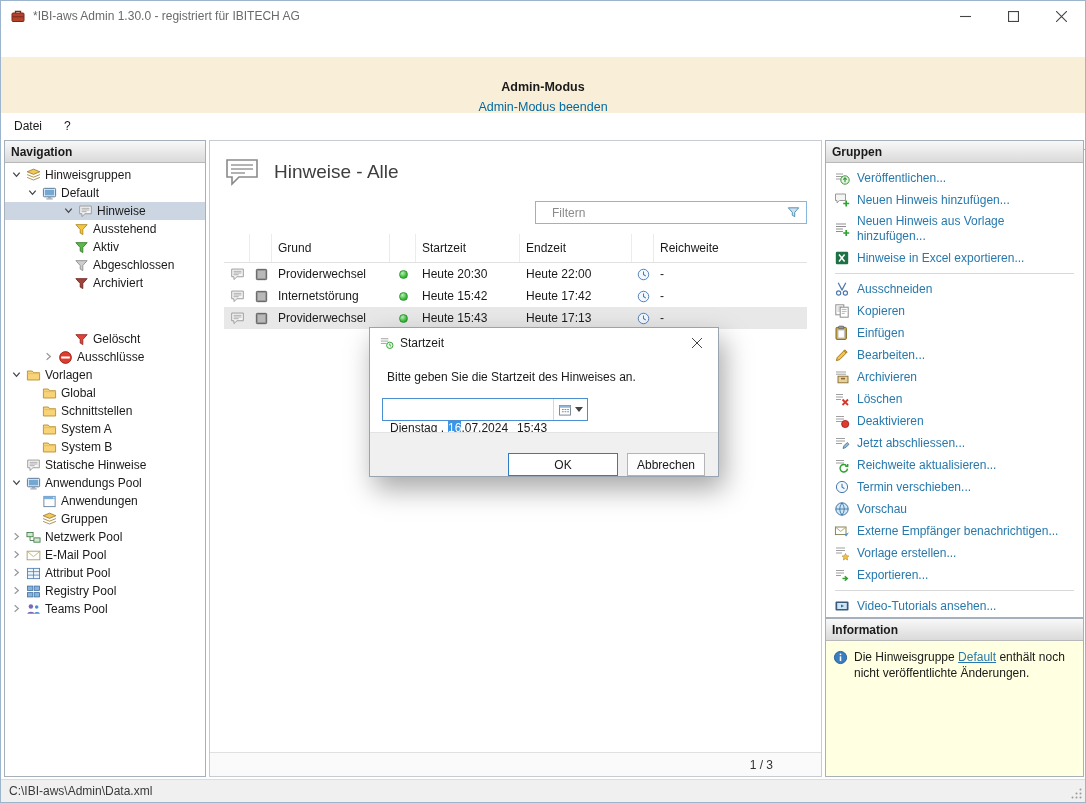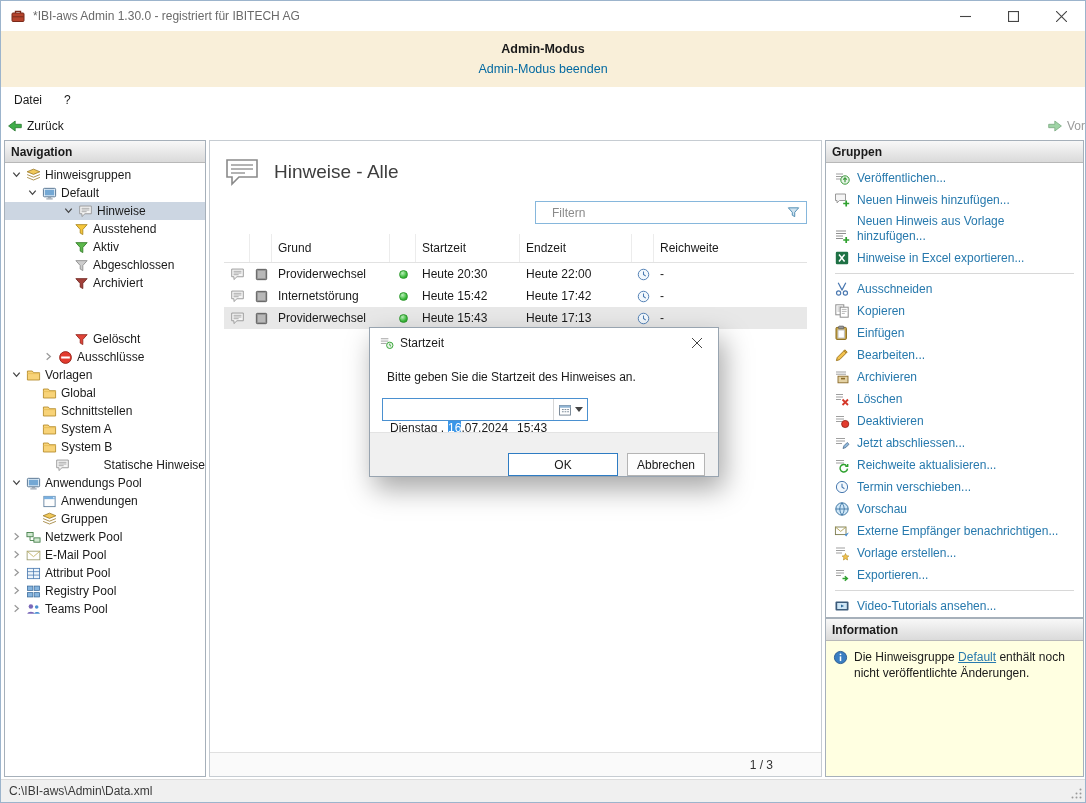--- a/index.html
+++ b/index.html
@@ -8,21 +8,21 @@
 
   
   .titlebar{height:30px;display:flex;align-items:center;padding-left:9px;background:#fff;}
   .titlebar .icon{width:16px;height:16px;}
   .title-text{margin-left:7px;color:#6a6a6a;font-size:12px;}
   .win-controls{margin-left:auto;display:flex;height:30px;}
   .win-btn{width:48px;height:30px;display:flex;align-items:center;justify-content:center;}
   .win-btn svg{width:11px;height:11px;}
 
   
-  .admin-banner{height:56px;background:#f9efd9;text-align:center;padding-top:11px;}
+  .admin-banner{height:56px;background:#f9efd9;text-align:center;padding-top:23px;margin-top:26px;}
   .admin-banner .b-title{font-weight:bold;font-size:12.5px;display:block;}
   .admin-banner .b-link{display:inline-block;margin-top:6px;color:#0369a1;cursor:pointer;font-size:12.5px;}
 
   
   .menubar{height:25px;display:flex;align-items:center;padding-left:13px;gap:22px;background:#fff;}
   .menubar span{cursor:default;}
   .toolbar{height:27px;display:flex;align-items:center;padding-left:6px;gap:14px;background:#fff;justify-content:space-between;}
   .tb-item{display:flex;align-items:center;gap:4px;}
   .tb-item .icon{width:16px;height:16px;}
   .tb-item.disabled .tb-label{color:#9a9a9a;}
@@ -63,21 +63,21 @@
   .th.last{border-right:none;}
   .trow{height:22px;align-items:center;cursor:pointer;}
   .trow.sel{background:#e8e8e8;}
   .td{padding-left:6px;display:flex;align-items:center;overflow:hidden;white-space:nowrap;}
   .td-icon{display:flex;align-items:center;justify-content:center;}
   .green-dot{width:9px;height:9px;border-radius:50%;background:radial-gradient(circle at 35% 30%,#bdf0bd,#3dbb3d 60%,#1f8f1f);border:1px solid #2e9a2e;}
   .content-footer{position:absolute;left:0;right:0;bottom:0;height:24px;background:#fafafa;border-top:1px solid #e0e0e0;display:flex;align-items:center;justify-content:flex-end;padding-right:48px;color:#333;}
 
   
   .alist{padding-top:4px;}
-  .aitem{display:flex;align-items:flex-end;gap:7px;padding:3px 8px;cursor:pointer;}
+  .aitem{display:flex;align-items:center;gap:7px;padding:3px 8px;cursor:pointer;}
   .aitem .icon{width:16px;height:16px;margin-top:0;}
   .alabel{color:#2779ad;line-height:15px;}
   .aitem.muted{cursor:default;}
   .adivider{height:1px;background:#d8d8d8;margin:4px 9px;}
 
   
   .info-body{background:#ffffe1;height:calc(100% - 22px);padding:8px 7px;display:flex;gap:6px;line-height:16px;}
   .info-body .icon{width:15px;height:15px;margin-top:1px;}
   .info-link{color:#2779ad;text-decoration:underline;cursor:pointer;}
 
@@ -321,21 +321,21 @@
         <div class="tnode" style="padding-left: 22px;">
           <span class="chev"></span>
           <span class="icon">
             <svg viewBox="0 0 16 16">
               <path d="M1.5 3.2h5.2l1.4 1.8h6.4v7.8H1.5z" fill="#f8d378" stroke="#b38a28" stroke-width=".9"></path>
               <path d="M1.5 6h13" stroke="#e7bd55" stroke-width=".9"></path>
             </svg>
           </span>
           <span>System B</span>
         </div>
-        <div class="tnode" style="padding-left: 6px; justify-content: space-between;">
+        <div class="tnode" style="padding-left: 6px;">
           <span class="chev"></span>
           <span class="icon">
             <svg viewBox="0 0 16 16">
               <path d="M1.8 2.2h12.4v8.2H7.4l-3.2 3v-3H1.8z" fill="#f5f5f5" stroke="#8f8f8f" stroke-width=".9"></path>
               <path d="M3.8 4.6h8.4M3.8 6.4h8.4M3.8 8.2h5.4" stroke="#a0a0a0" stroke-width=".9" fill="none"></path>
             </svg>
           </span>
           <span>Statische Hinweise</span>
         </div>
         <div class="tnode" style="padding-left: 6px;">

